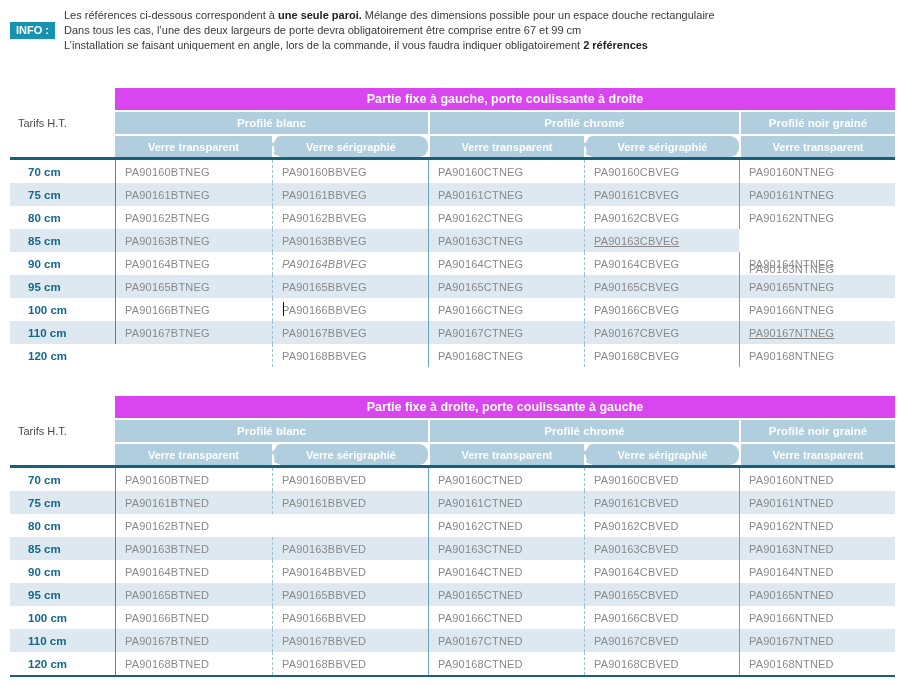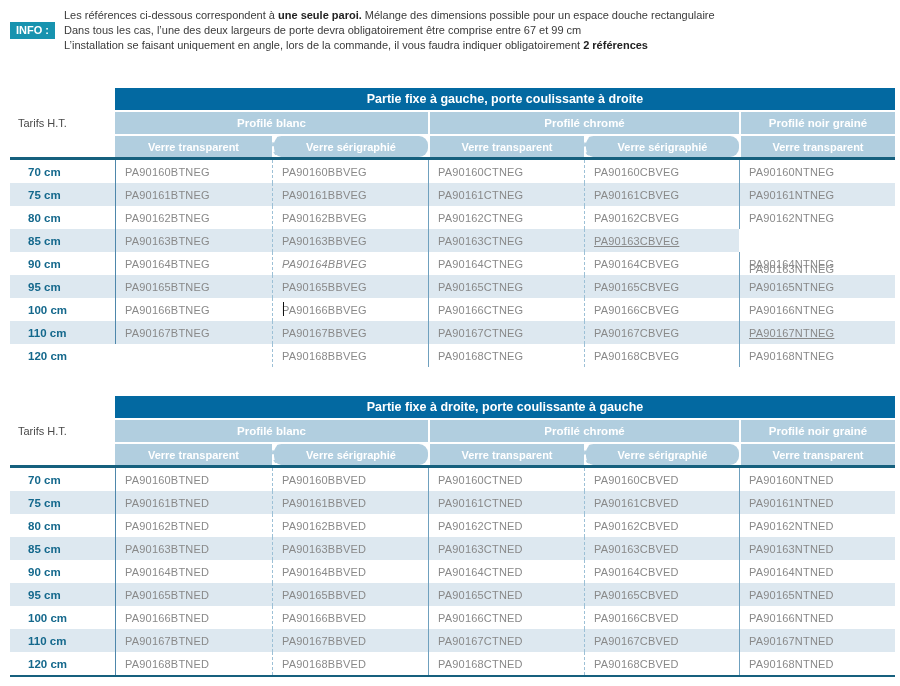--- a/index.html
+++ b/index.html
@@ -29,21 +29,21 @@
     grid-template-columns:105px 157px 156px 156px 155px 156px;
     grid-template-rows:22px 2px 22px 2px 21px 3px repeat(9,23px) 2px;
   }
   .tarifs-label{
     grid-column:1;grid-row:1/6;
     display:flex;align-items:center;
     font-size:11px;color:#4a4a4a;padding-left:8px;
   }
   .t-title{
     grid-column:2/7;grid-row:1;
-    background:#0369a1;color:#fff;font-weight:bold;font-size:12.5px;
+    background:#d946ef;color:#fff;font-weight:bold;font-size:12.5px;
     display:flex;align-items:center;justify-content:center;
   }
   .group-cell{
     grid-row:3;background:#B1CEDF;color:#fff;font-weight:bold;font-size:11.5px;
     display:flex;align-items:center;justify-content:center;
   }
   .col-cell{
     grid-row:5;background:#B1CEDF;color:#fff;font-weight:bold;font-size:11px;
     display:flex;align-items:center;justify-content:center;
   }
@@ -169,21 +169,20 @@
       <div class="ref-cell sep-dash" style="grid-area: 7 / 5 / auto / 6;">PA90160CBVED</div>
       <div class="ref-cell sep-group" style="grid-area: 7 / 6 / auto / 7;">PA90160NTNED</div>
       <div class="size-cell stripe" style="grid-row: 8;">75 cm</div>
       <div class="ref-cell sep-solid stripe" style="grid-area: 8 / 2 / auto / 3;">PA90161BTNED</div>
       <div class="ref-cell sep-dash stripe" style="grid-area: 8 / 3 / auto / 4;">PA90161BBVED</div>
       <div class="ref-cell sep-group stripe" style="grid-area: 8 / 4 / auto / 5;">PA90161CTNED</div>
       <div class="ref-cell sep-dash stripe" style="grid-area: 8 / 5 / auto / 6;">PA90161CBVED</div>
       <div class="ref-cell sep-group stripe" style="grid-area: 8 / 6 / auto / 7;">PA90161NTNED</div>
       <div class="size-cell" style="grid-row: 9;">80 cm</div>
       <div class="ref-cell sep-solid" style="grid-area: 9 / 2 / auto / 3;">PA90162BTNED</div>
-      <div class="ref-cell sep-dash" style="grid-area: 9 / 3 / auto / 4;">PA90162BBVED</div>
       <div class="ref-cell sep-group" style="grid-area: 9 / 4 / auto / 5;">PA90162CTNED</div>
       <div class="ref-cell sep-dash" style="grid-area: 9 / 5 / auto / 6;">PA90162CBVED</div>
       <div class="ref-cell sep-group" style="grid-area: 9 / 6 / auto / 7;">PA90162NTNED</div>
       <div class="size-cell stripe" style="grid-row: 10;">85 cm</div>
       <div class="ref-cell sep-solid stripe" style="grid-area: 10 / 2 / auto / 3;">PA90163BTNED</div>
       <div class="ref-cell sep-dash stripe" style="grid-area: 10 / 3 / auto / 4;">PA90163BBVED</div>
       <div class="ref-cell sep-group stripe" style="grid-area: 10 / 4 / auto / 5;">PA90163CTNED</div>
       <div class="ref-cell sep-dash stripe" style="grid-area: 10 / 5 / auto / 6;">PA90163CBVED</div>
       <div class="ref-cell sep-group stripe" style="grid-area: 10 / 6 / auto / 7;">PA90163NTNED</div>
       <div class="size-cell" style="grid-row: 11;">90 cm</div>

